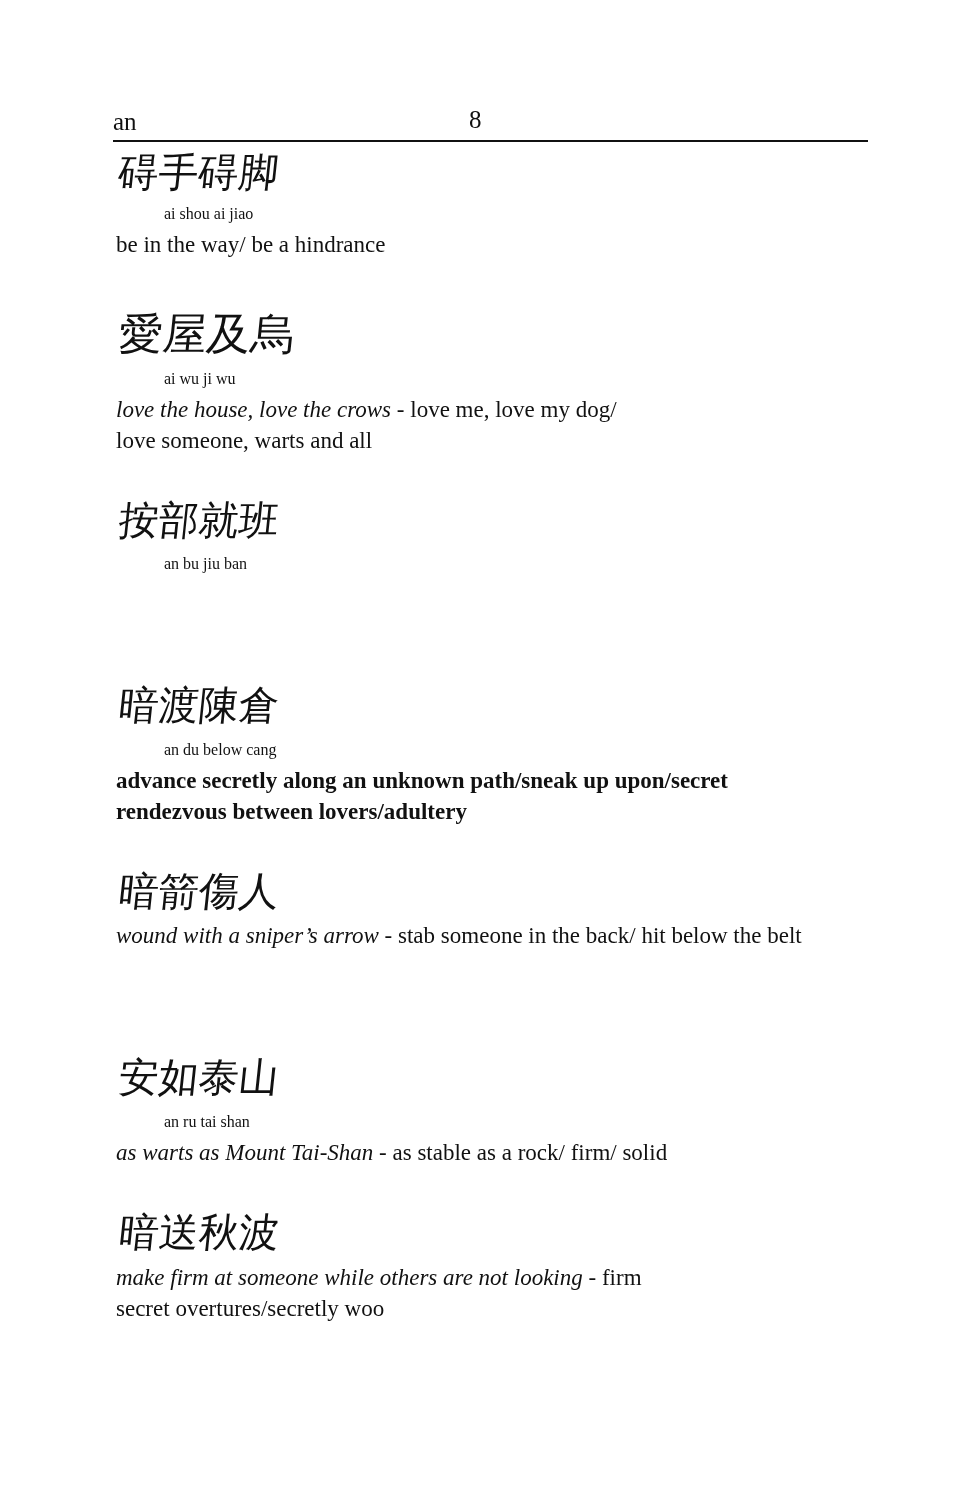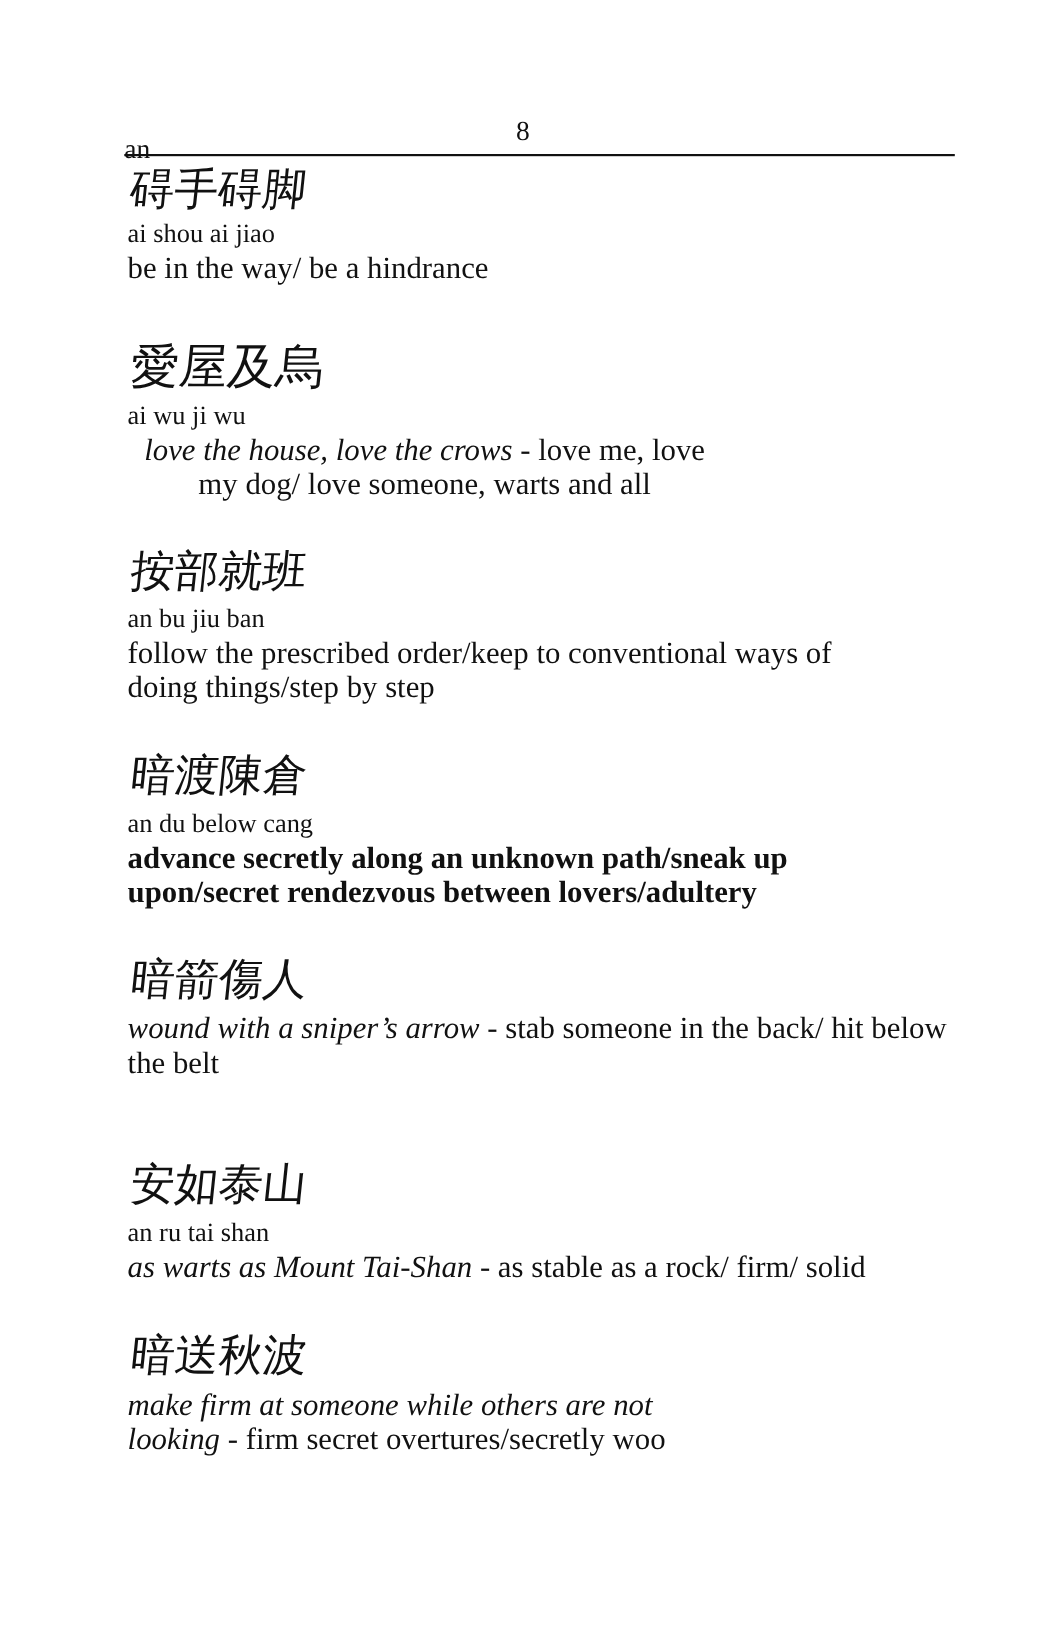--- a/index.html
+++ b/index.html
@@ -18,21 +18,21 @@
   .page-header {
     position: absolute;
     left: 113px;
     top: 106px;
     width: 755px;
     height: 36px;
   }
   .running-head {
     position: absolute;
     left: 0;
-    top: 17px;
+    top: 2px;
     font-size: 25px;
   }
   .page-number {
     position: absolute;
     left: 356px;
     top: 0px;
     font-size: 25px;
   }
   .header-rule {
     position: absolute;
@@ -52,25 +52,26 @@
     font-size: 40px;
     line-height: 52px;
     height: 52px;
     letter-spacing: 0px;
     transform: skewX(-6deg);
     transform-origin: left bottom;
     display: inline-block;
     color: #111111;
   }
   .pinyin {
-    font-size: 24px;
+    font-size: 16px;
     line-height: 31px;
+    margin-left: 48px;
   }
   .gloss {
-    font-size: 28px;
+    font-size: 23px;
     line-height: 31px;
   }
   .literal {
     font-style: italic;
   }
 </style>
 </head>
 <body>
 
 <div class="page-header">
@@ -83,31 +84,28 @@
   <div class="hanzi">碍手碍脚</div>
   <div class="pinyin">ai shou ai jiao</div>
   <div class="gloss">
     <span class="literal"></span><span></span><span>be in the way/ be a hindrance</span>
   </div>
 </div>
 
 <div class="entry" style="top:305px;">
   <div class="hanzi" style="height:58px;line-height:58px;font-size:44px;">愛屋及烏</div>
   <div class="pinyin">ai wu ji wu</div>
-  <div class="gloss" style="width:540px;text-align:center;">
+  <div class="gloss" style="width:540px;">
     <span class="literal">love the house, love the crows</span><span> - </span><span>love me, love my dog/ love someone, warts and all</span>
   </div>
 </div>
 
 <div class="entry" style="top:493px;">
   <div class="hanzi" style="height:55px;line-height:55px;">按部就班</div>
   <div class="pinyin">an bu jiu ban</div>
-  <div class="gloss" style="width:690px;">
-    <span class="literal"></span><span></span><span>follow the prescribed order/keep to conventional ways of doing things/step by step</span>
-  </div>
 </div>
 
 <div class="entry" style="top:677px;">
   <div class="hanzi" style="height:57px;line-height:57px;">暗渡陳倉</div>
   <div class="pinyin">an du below cang</div>
   <div class="gloss" style="width:680px;font-weight:bold;">
     <span class="literal"></span><span></span><span>advance secretly along an unknown path/sneak up upon/secret rendezvous between lovers/adultery</span>
   </div>
 </div>
 

